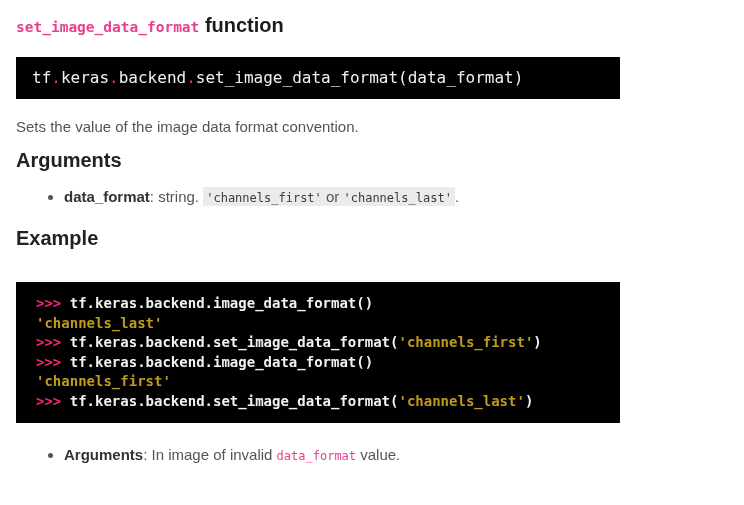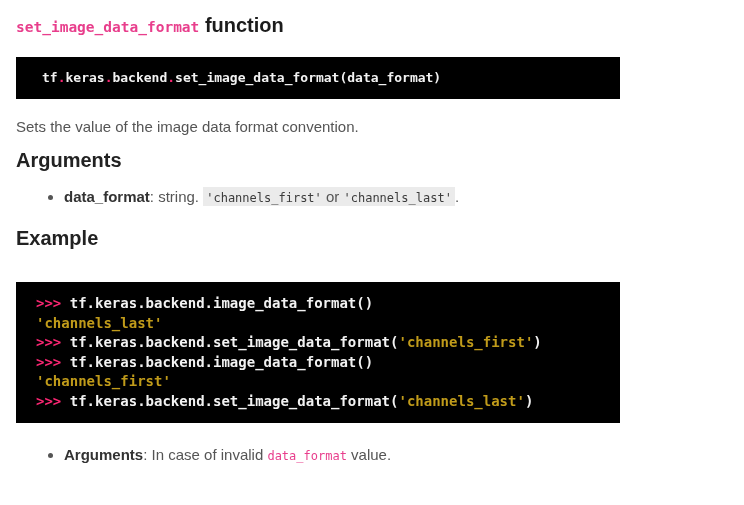--- a/index.html
+++ b/index.html
@@ -14,23 +14,23 @@
   
   .page-title { margin: 0 0 18px 0; font-size: 20px; line-height: 24px; font-weight: 700; color: #1c1c1c; }
   .page-title .title-code {
     font-family: "DejaVu Sans Mono", monospace;
     font-size: 14.5px; font-weight: 700; color: #e83e8c;
   }
 
   
   pre { margin: 0; background: #000000; color: #f2f2f2; }
   .sig-block {
-    margin-bottom: 20px; padding: 13px 26px;
+    margin-bottom: 20px; padding: 13px 16px;
     font-family: "DejaVu Sans Mono", monospace;
-    font-size: 13px; font-weight: 700; line-height: 16px;
+    font-size: 16px; font-weight: 400; line-height: 16px;
     white-space: pre;
   }
   .example-block {
     margin-bottom: 22px; padding: 12px 20px;
     font-family: "DejaVu Sans Mono", monospace;
     font-size: 14px; font-weight: 700; line-height: 19.5px;
   }
   .code-line { white-space: pre; }
   .tok-dot { color: #f92672; }
   .tok-prompt { color: #f92672; }
@@ -74,16 +74,16 @@
   <ul class="doc-list args-list">
     <li><span class="term">data_format</span><span>: string. </span><span class="inline-hl"><code>'channels_first'</code><span> or </span><code>'channels_last'</code></span><span>.</span></li>
   </ul>
 
   <h3 class="section-heading heading-example">Example</h3>
 
   <pre class="example-block"><div class="code-line"><span class="tok-prompt">&gt;&gt;&gt; </span><span class="tok-plain">tf.keras.backend.image_data_format()</span><span class="tok-str"></span><span class="tok-plain"></span></div><div class="code-line"><span class="tok-prompt"></span><span class="tok-plain"></span><span class="tok-str">'channels_last'</span><span class="tok-plain"></span></div><div class="code-line"><span class="tok-prompt">&gt;&gt;&gt; </span><span class="tok-plain">tf.keras.backend.set_image_data_format(</span><span class="tok-str">'channels_first'</span><span class="tok-plain">)</span></div><div class="code-line"><span class="tok-prompt">&gt;&gt;&gt; </span><span class="tok-plain">tf.keras.backend.image_data_format()</span><span class="tok-str"></span><span class="tok-plain"></span></div><div class="code-line"><span class="tok-prompt"></span><span class="tok-plain"></span><span class="tok-str">'channels_first'</span><span class="tok-plain"></span></div><div class="code-line"><span class="tok-prompt">&gt;&gt;&gt; </span><span class="tok-plain">tf.keras.backend.set_image_data_format(</span><span class="tok-str">'channels_last'</span><span class="tok-plain">)</span></div></pre>
 
 
   <ul class="doc-list">
-    <li><span class="term">Arguments</span><span>: In case of invalid </span><code class="pink-code">data_format</code><span> value.</span></li>
+    <li><span class="term">Arguments</span><span>: In image of invalid </span><code class="pink-code">data_format</code><span> value.</span></li>
   </ul>
 
 </div>
 
 </body></html>

